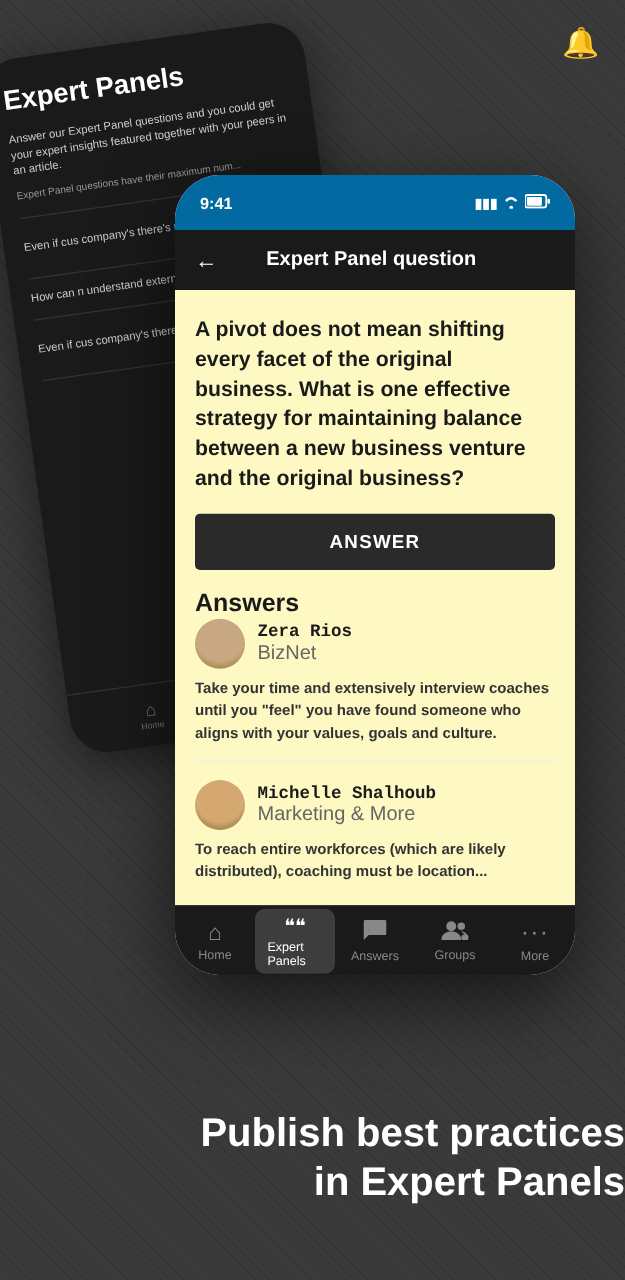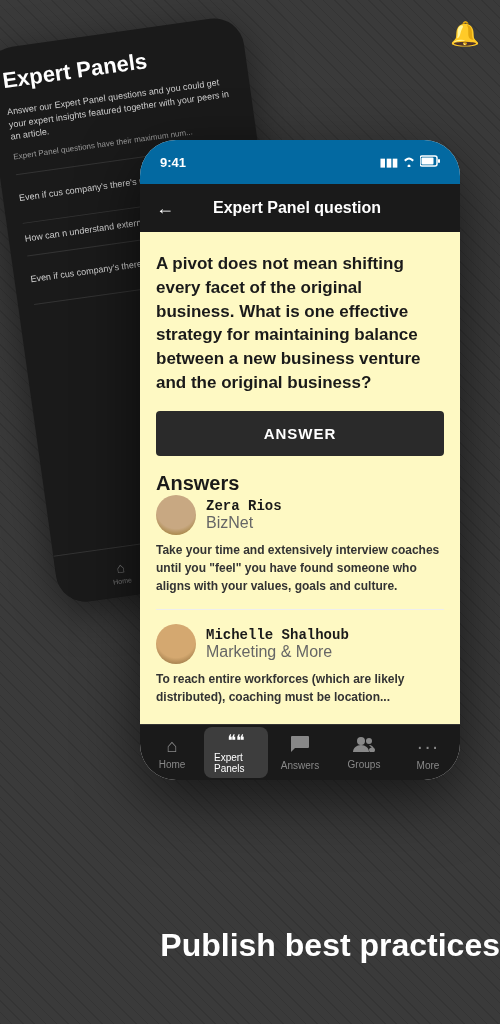--- a/index.html
+++ b/index.html
@@ -485,14 +485,15 @@
       <div class="bottom-nav-icon" style="font-size:20px;letter-spacing:1px">···</div>
       <div class="bottom-nav-label">More</div>
     </div>
   </div>
 
 </div>
 
 <div class="bottom-text">
   <h2>
     <span>Publish best practices</span><br>
+    <span>in Expert Panels</span>
   </h2>
 </div>
 
 </body></html>

